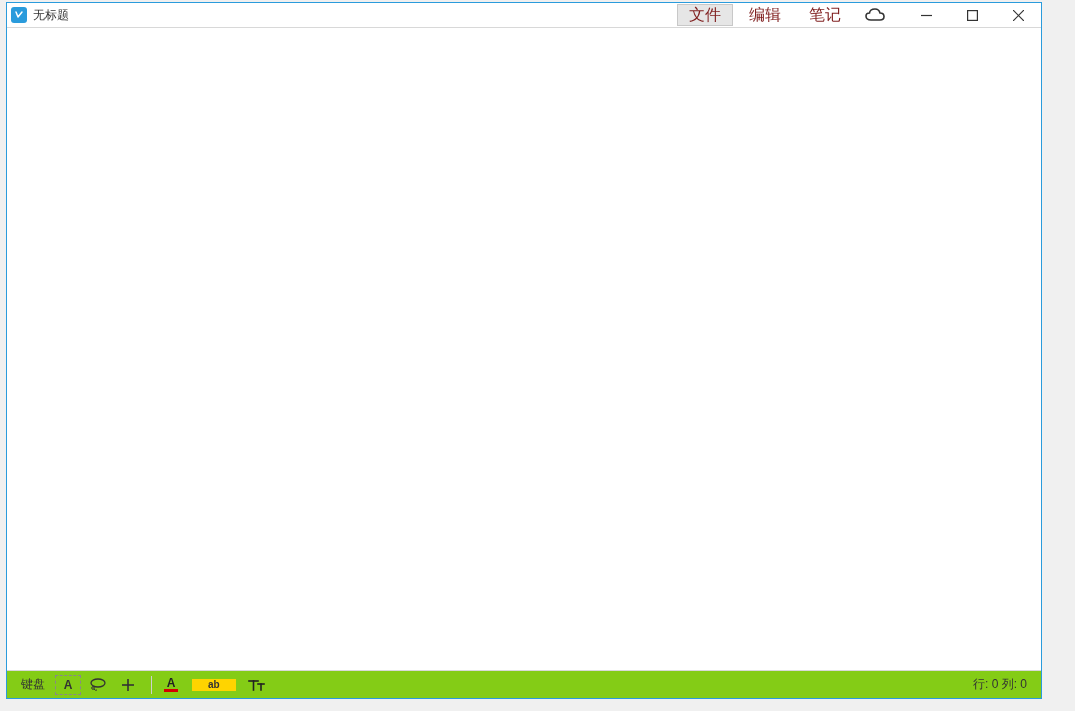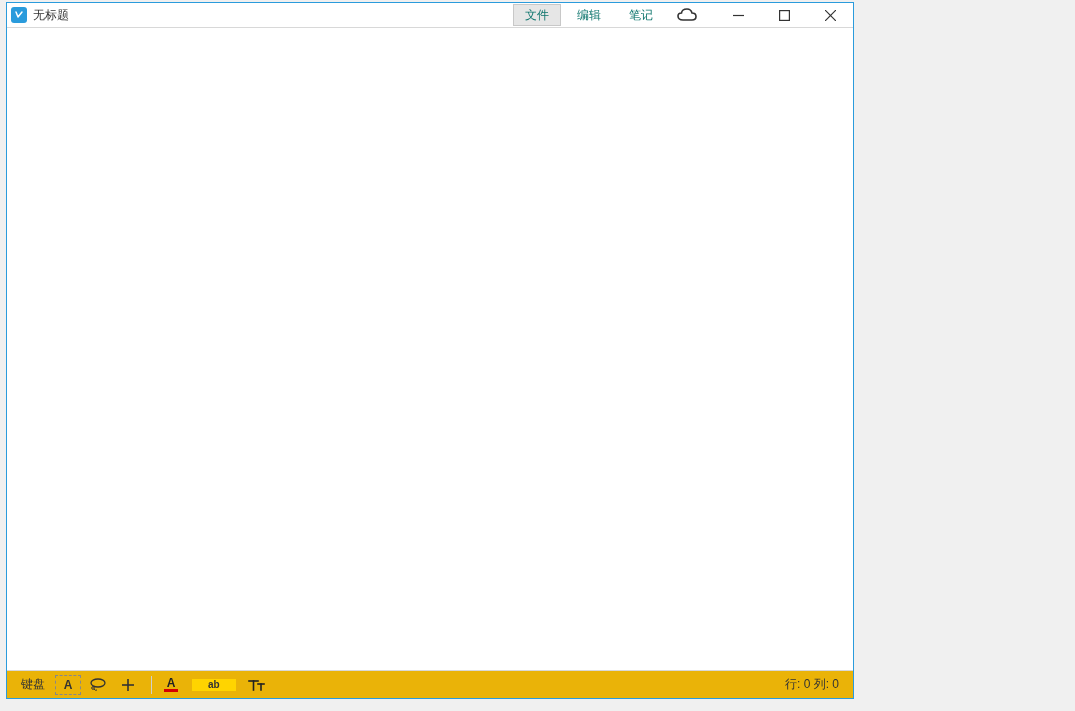--- a/index.html
+++ b/index.html
@@ -8,21 +8,21 @@
     height: 711px;
     font-family: "Microsoft YaHei", "PingFang SC", Arial, sans-serif;
     font-size: 12px;
     background: #f0f0f0;
     overflow: hidden;
   }
   .window {
     position: absolute;
     left: 6px;
     top: 2px;
-    width: 848px;
+    width: 1036px;
     height: 697px;
     background: #ffffff;
     border: 1px solid #2a9bdc;
     display: flex;
     flex-direction: column;
   }
   .titlebar {
     height: 25px;
     border-bottom: 1px solid #d8d8d8;
     display: flex;
@@ -45,22 +45,22 @@
   .titlebar-spacer { flex: 1; }
   .menu-group {
     display: flex;
     align-items: center;
     height: 100%;
   }
   .menu-item {
     padding: 0 12px;
     height: 22px;
     line-height: 22px;
-    font-size: 12px;
-    color: #0f766e;
+    font-size: 16px;
+    color: #7f1d1d;
     cursor: pointer;
     margin: 0 2px;
   }
   .menu-item.active {
     background: #e6e6e6;
     border: 1px solid #c8c8c8;
     line-height: 20px;
     padding: 0 11px;
   }
   .cloud-icon {
@@ -89,21 +89,21 @@
   .content-area {
     flex: 1;
     background: #ffffff;
   }
   .bottom-bar {
     height: 28px;
     border-top: 1px solid #d8d8d8;
     display: flex;
     align-items: center;
     padding: 0 8px;
-    background: #eab308;
+    background: #84cc16;
   }
   .tool-btn {
     height: 22px;
     min-width: 26px;
     display: flex;
     align-items: center;
     justify-content: center;
     cursor: pointer;
     padding: 0 4px;
     margin-right: 4px;

